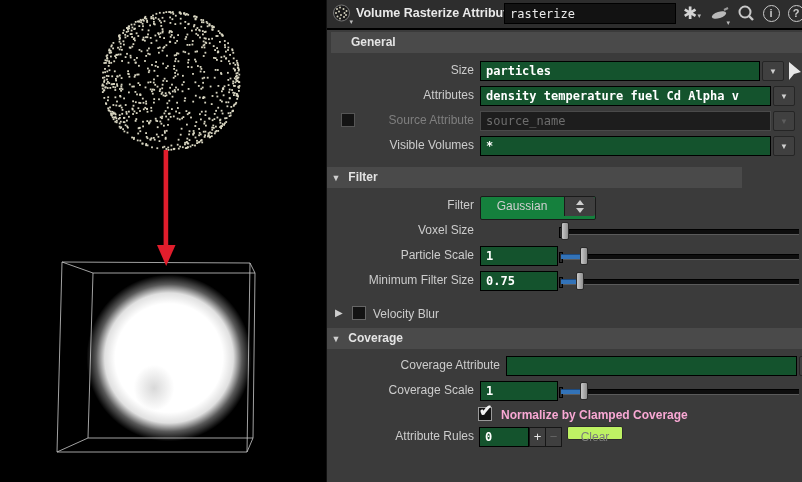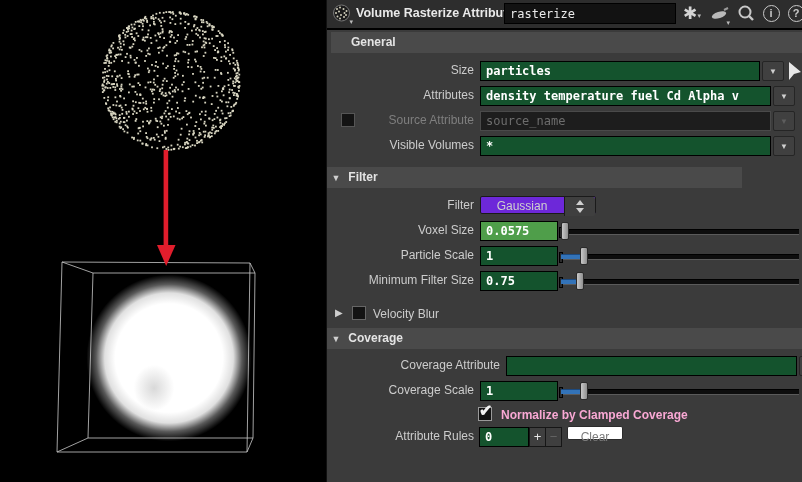--- a/index.html
+++ b/index.html
@@ -39,37 +39,37 @@
   .pfield{position:absolute;top:2px;height:16px;background:#14532d;border:1px solid #000;outline:none;
     color:#ffffff;font-family:"DejaVu Sans Mono",monospace;font-size:12px;font-weight:bold;padding:1px 5px;}
   .pfield::placeholder{color:#6d6d6d;font-weight:normal;}
   .pfield:disabled{background:#1d1d1d;border-color:#4a4a4a;}
   .dd-btn{position:absolute;top:2px;width:22px;height:20px;background:#404040;border:1px solid #252525;border-radius:2px;
     color:#cfcfcf;font-size:8px;text-align:center;line-height:19px;cursor:pointer;box-sizing:border-box;}
   .dd-btn.disabled{color:#5d5d5d;}
   .checkbox{position:absolute;width:14px;height:14px;background:#131313;border:1px solid #9a9a9a;box-sizing:border-box;cursor:pointer;}
   .checkbox .check{position:absolute;left:0px;top:-7px;font-size:16px;font-weight:bold;color:#f2f2f2;}
   
-  .combo{position:absolute;left:153px;top:2px;width:116px;height:18px;background:#6d28d9;border:1px solid #1a1a1a;border-radius:2px;cursor:pointer;box-sizing:border-box;}
+  .combo{position:absolute;left:153px;top:2px;width:116px;height:24px;background:#15803d;border:1px solid #1a1a1a;border-radius:2px;cursor:pointer;box-sizing:border-box;}
   .combo-label{position:absolute;left:0;top:2px;width:82px;text-align:center;font-size:12px;color:#cfcfcf;}
   .combo-arrows{position:absolute;right:0;top:0;width:30px;height:19px;background:#3f3f3f;border-left:1px solid #1a1a1a;border-radius:0 2px 2px 0;}
   .combo-arrows .up,.combo-arrows .dn{position:absolute;left:11px;width:0;height:0;border-left:4px solid transparent;border-right:4px solid transparent;}
   .combo-arrows .up{top:3px;border-bottom:5px solid #cfcfcf;}
   .combo-arrows .dn{bottom:3px;border-top:5px solid #cfcfcf;}
   
   .slider{position:absolute;left:232px;top:2px;width:240px;height:20px;cursor:pointer;}
   .slider-track{position:absolute;left:0;top:8px;width:240px;height:4px;background:#0d0d0d;border-top:1px solid #000;border-bottom:1px solid #5a5a5a;}
   .slider-cap{position:absolute;left:0;top:6px;width:2px;height:9px;background:#2b2b2b;border:1px solid #000;}
   .slider-fill{position:absolute;left:2px;top:8px;height:4px;background:#3373b8;border-top:1px solid #1c4a80;}
   .slider-handle{position:absolute;top:1px;width:8px;height:18px;background:linear-gradient(90deg,#c8c8c8,#909090);border:1px solid #2a2a2a;border-radius:2px;box-sizing:border-box;}
   
   .spin-btn{position:absolute;top:2px;width:17px;height:20px;background:#3f3f3f;border:1px solid #161616;box-sizing:border-box;
     text-align:center;font-size:13px;line-height:18px;color:#e8e8e8;cursor:pointer;}
   .spin-btn.disabled{color:#666;}
-  .clear-btn{position:absolute;top:1px;width:56px;height:14px;background:#ffffff;border:1px solid #2c2c2c;border-radius:2px;
+  .clear-btn{position:absolute;top:1px;width:56px;height:14px;background:#bef264;border:1px solid #2c2c2c;border-radius:2px;
     text-align:center;font-size:12px;line-height:21px;color:#7b7b7b;box-sizing:border-box;}
   .bold-label{font-weight:bold;color:#f9a8d4;font-size:12px;}
 </style>
 </head>
 <body>
 
 <div id="viewport">
   <div id="blob">
     <div id="blob-dimple"></div>
   </div>
@@ -1016,21 +1016,20 @@
       <div class="combo-label">Gaussian</div>
       <div class="combo-arrows">
         <div class="up"></div>
           <div class="dn"></div>
       </div>
     </div>
   </div>
 
   <div class="row" style="top:219px;">
     <div class="plabel">Voxel Size</div>
-    <input class="pfield" style="left: 153px; width: 66px; background-color: rgb(79, 158, 74);" type="text" value="0.0575">
     <div class="slider">
       <div class="slider-track"></div>
         <div class="slider-cap"></div>
       <div class="slider-fill" style="width: 0px;"></div>
       <div class="slider-handle" style="left: 2px;"></div>
     </div>
   </div>
 
   <div class="row" style="top:244px;">
     <div class="plabel">Particle Scale</div>

